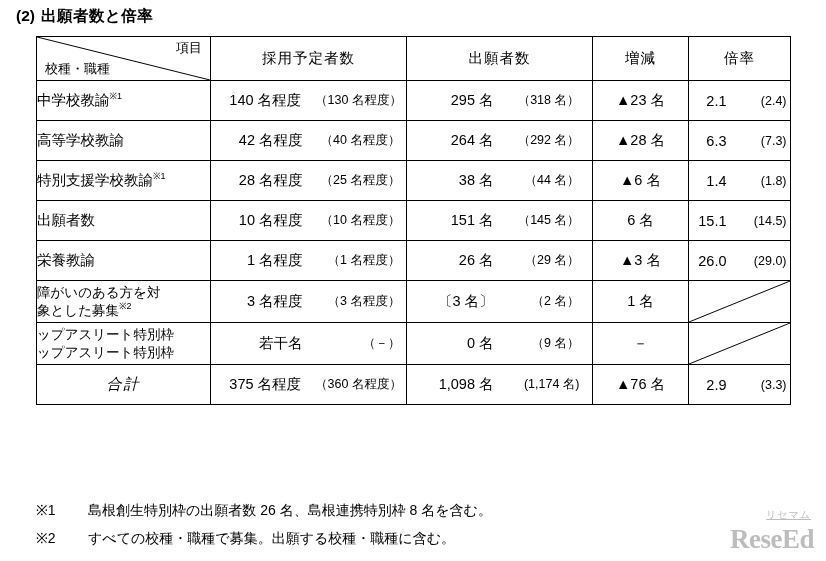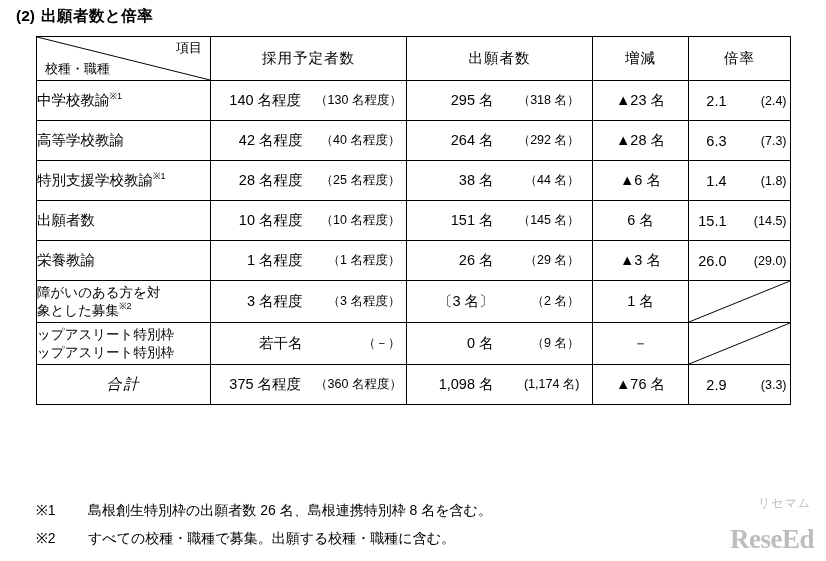--- a/index.html
+++ b/index.html
@@ -145,25 +145,26 @@
   
   .logo {
     position: absolute;
     right: 12px; bottom: 8px;
     text-align: right;
     color: #bdbdbd;
     font-family: "Liberation Serif", serif;
     line-height: 1;
   }
   .logo .small {
-    font-size: 12px;
+    font-size: 10px;
     letter-spacing: 1px;
     display: block;
-    margin-bottom: 17px;
+    margin-bottom: 6px;
     margin-right: 3px;
+    text-decoration: underline;
   }
   .logo .big {
     font-size: 27px;
     font-weight: bold;
     letter-spacing: -0.5px;
   }
 </style>
 </head>
 <body>
 

